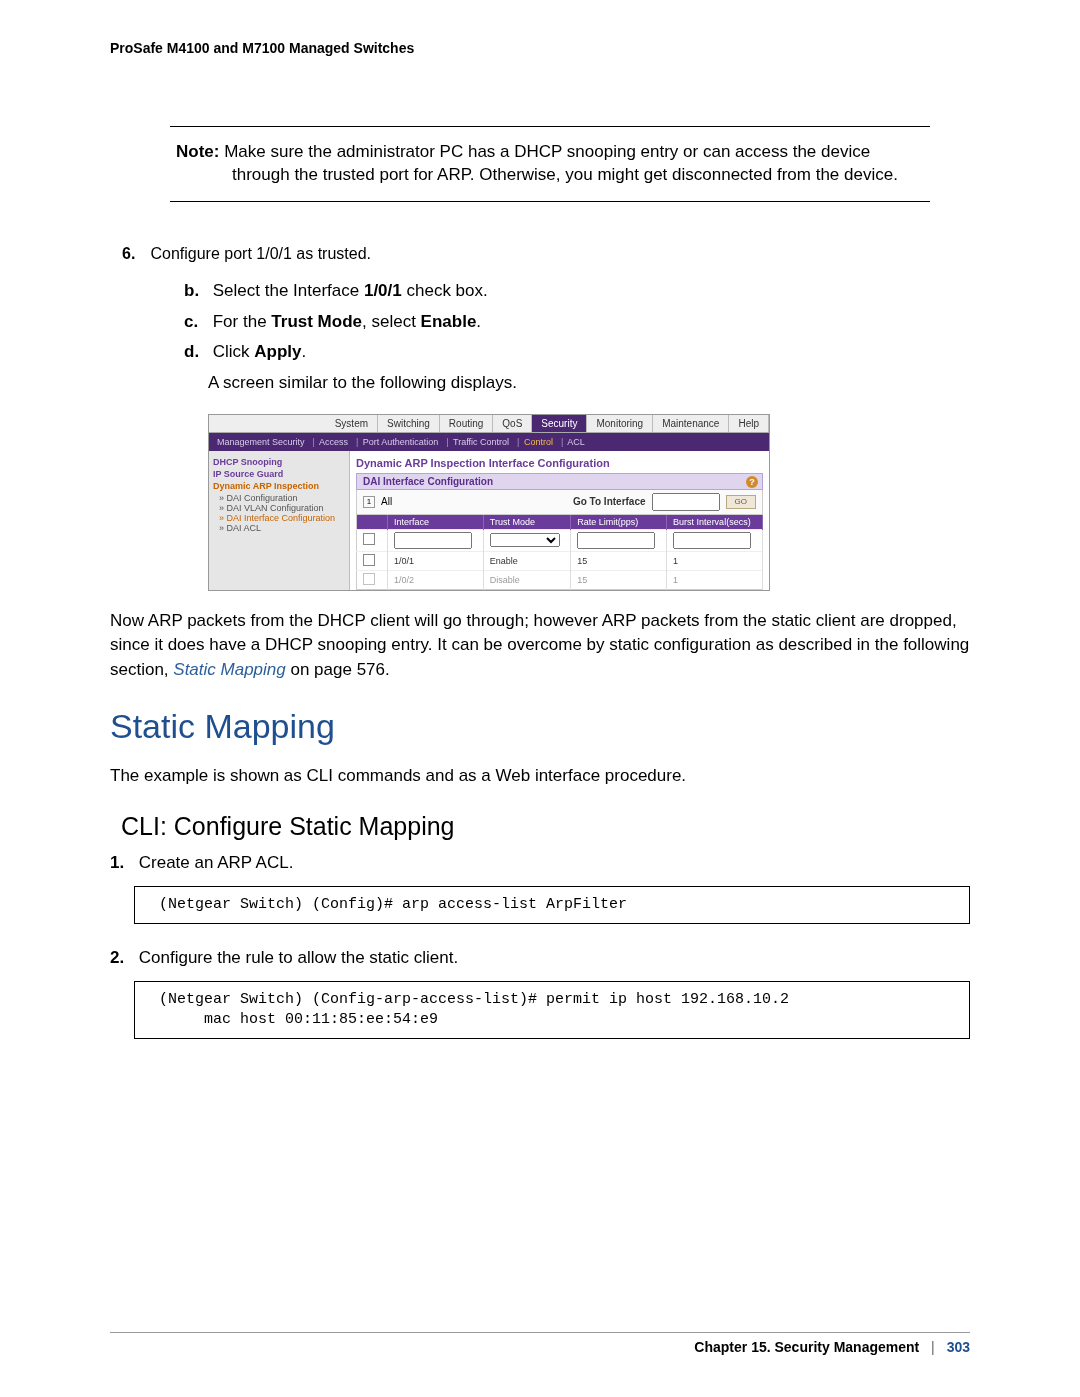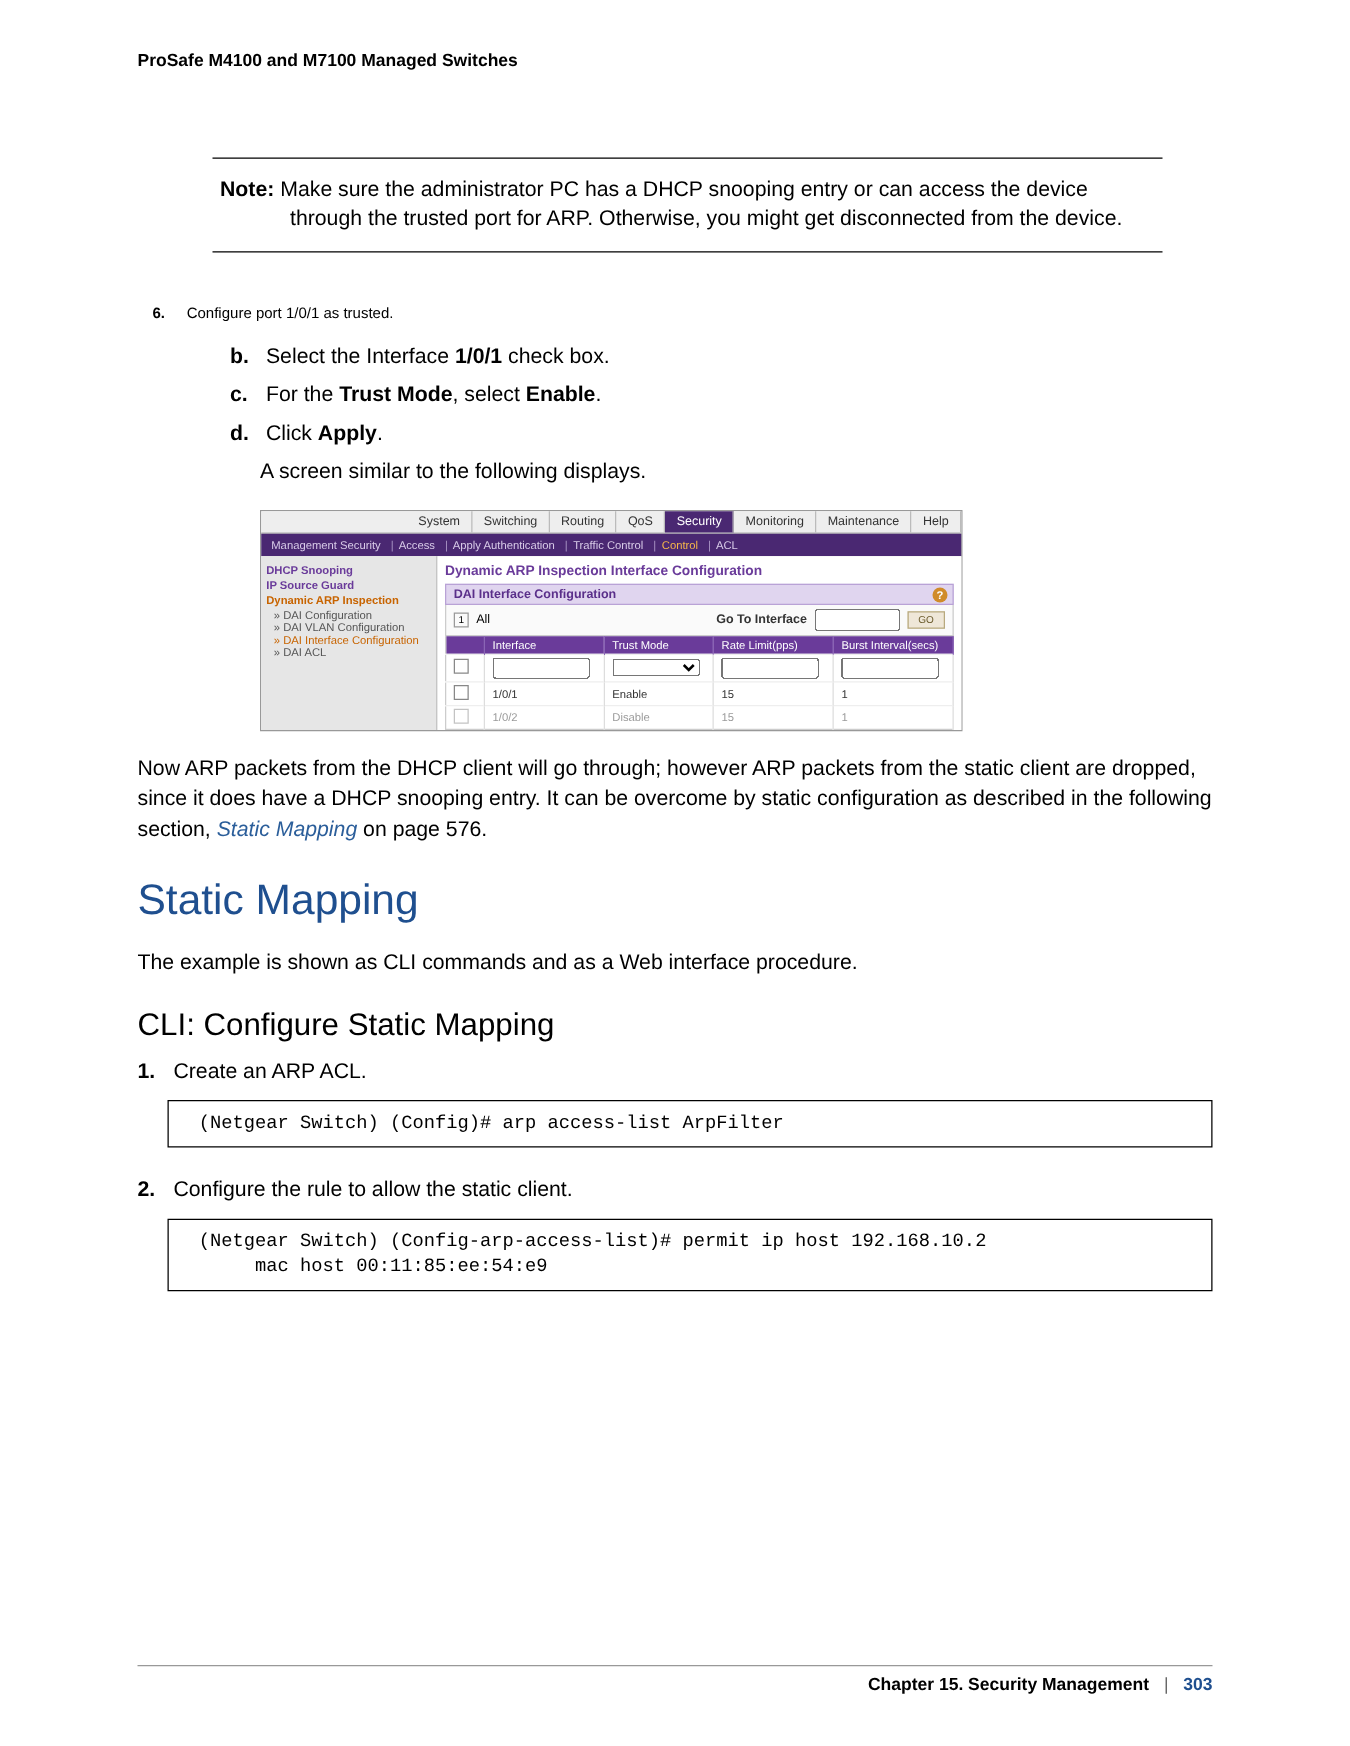--- a/index.html
+++ b/index.html
@@ -30,21 +30,21 @@
     line-height: 1.35;
   }
   .note-box .note-label { font-weight: bold; }
   .note-body {
     display: block;
     padding-left: 56px;
     text-indent: -56px;
   }
 
   ol.main { list-style: none; padding-left: 36px; margin: 0 0 14px 0; }
-  ol.main > li { margin-bottom: 6px; font-size: 12px; line-height: 1.45; }
+  ol.main > li { margin-bottom: 6px; font-size: 16px; line-height: 1.45; }
   ol.main > li .num { display: inline-block; width: 24px; margin-left: -24px; font-weight: bold; color: #000; }
   ol.sub  { list-style: none; padding-left: 98px; margin: 6px 0 6px 0; }
   ol.sub > li { margin-bottom: 6px; font-size: 17px; line-height: 1.45; }
   ol.sub > li .lett { display: inline-block; width: 24px; margin-left: -24px; font-weight: bold; color: #000; }
   .after-sub { padding-left: 98px; font-size: 17px; line-height: 1.45; margin-bottom: 18px; }
 
   .bold { font-weight: bold; }
   .italic-link { font-style: italic; color: #2b5e9a; }
 
   
@@ -145,21 +145,21 @@
     color: #1f4f8f;
     font-weight: normal;
     font-size: 34px;
     margin: 18px 0 18px 0;
   }
   h2.subsection {
     font-family: "Trebuchet MS", "Segoe UI", Arial, sans-serif;
     color: #000;
     font-weight: normal;
     font-size: 25px;
-    margin: 12px 0 10px 0;
+    margin: 12px 0 10px 11px;
   }
   ol.steps { list-style:none; padding-left: 24px; margin: 0; }
   ol.steps > li { font-size:17px; line-height:1.45; margin-bottom:8px; }
   ol.steps > li .num { display:inline-block; width:24px; margin-left:-24px; font-weight:bold; }
 
   pre.code {
     font-family: "Courier New", monospace;
     font-size: 15px;
     border: 1px solid #000;
     padding: 8px 24px;
@@ -222,21 +222,21 @@
       <div class="tab">Routing</div>
       <div class="tab">QoS</div>
       <div class="tab active">Security</div>
       <div class="tab">Monitoring</div>
       <div class="tab">Maintenance</div>
       <div class="tab">Help</div>
     </div>
     <div class="ui-subtabs">
       <span>Management Security</span><span class="sep">|</span>
       <span>Access</span><span class="sep">|</span>
-      <span>Apply Authentication</span><span class="sep">|</span>
+      <span>Port Authentication</span><span class="sep">|</span>
       <span>Traffic Control</span><span class="sep">|</span>
       <span class="hl">Control</span><span class="sep">|</span>
       <span>ACL</span>
     </div>
     <div class="ui-body">
       <div class="ui-side">
         <div class="grp">DHCP Snooping</div>
         <div class="grp">IP Source Guard</div>
         <div class="grp orange">Dynamic ARP Inspection</div>
         <div class="sub">» DAI Configuration</div>

